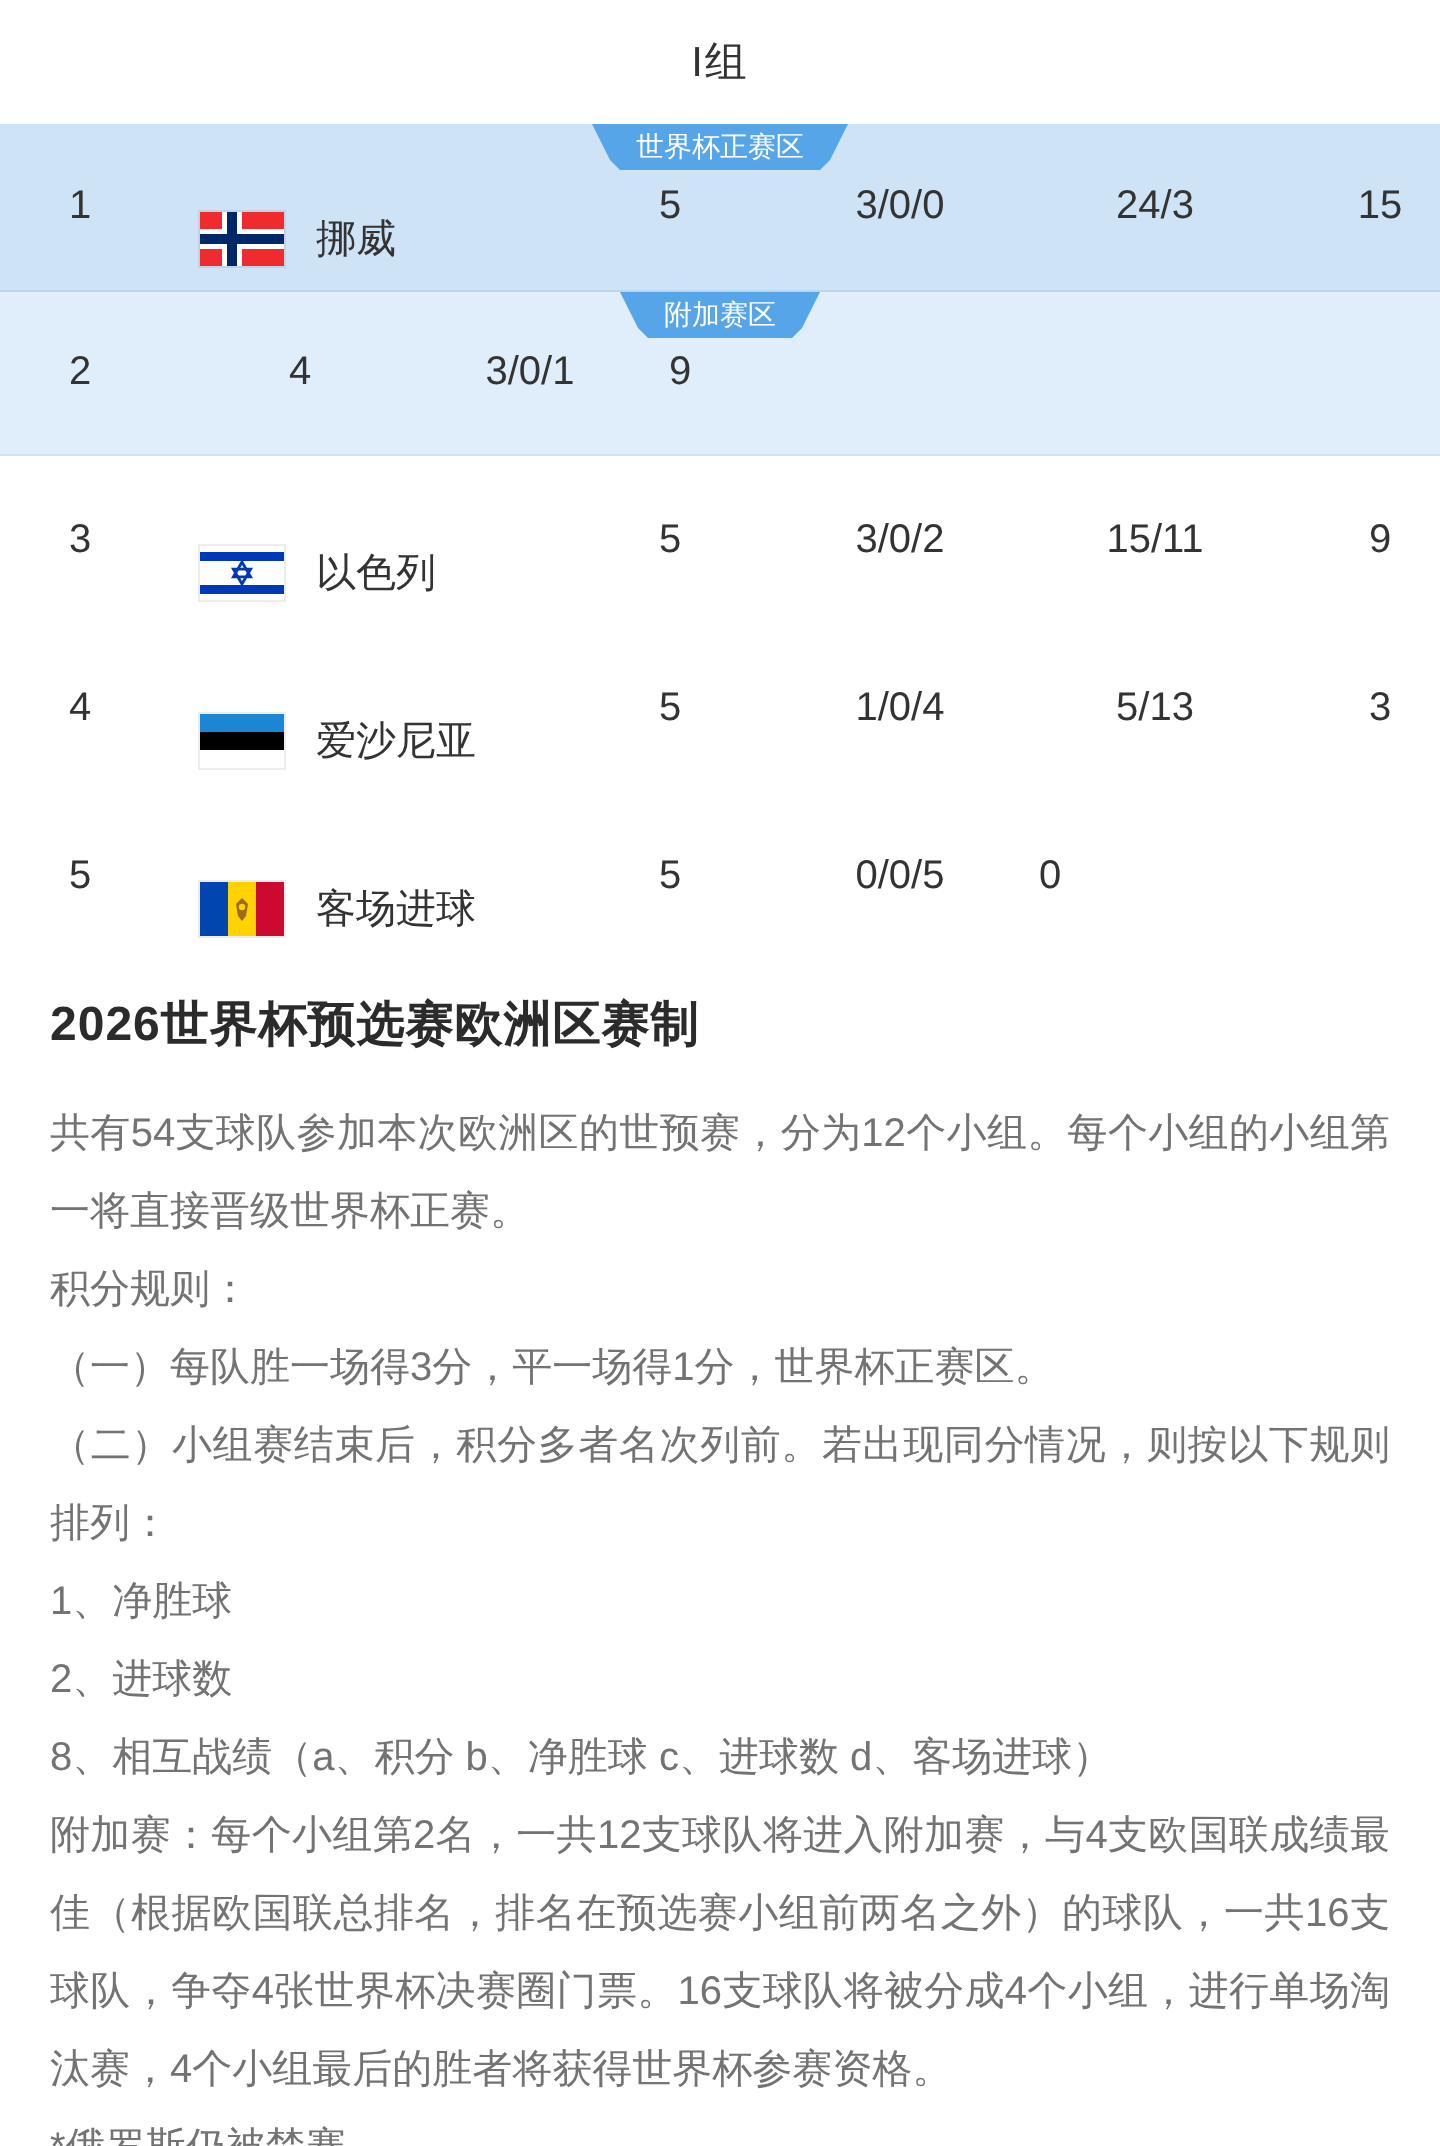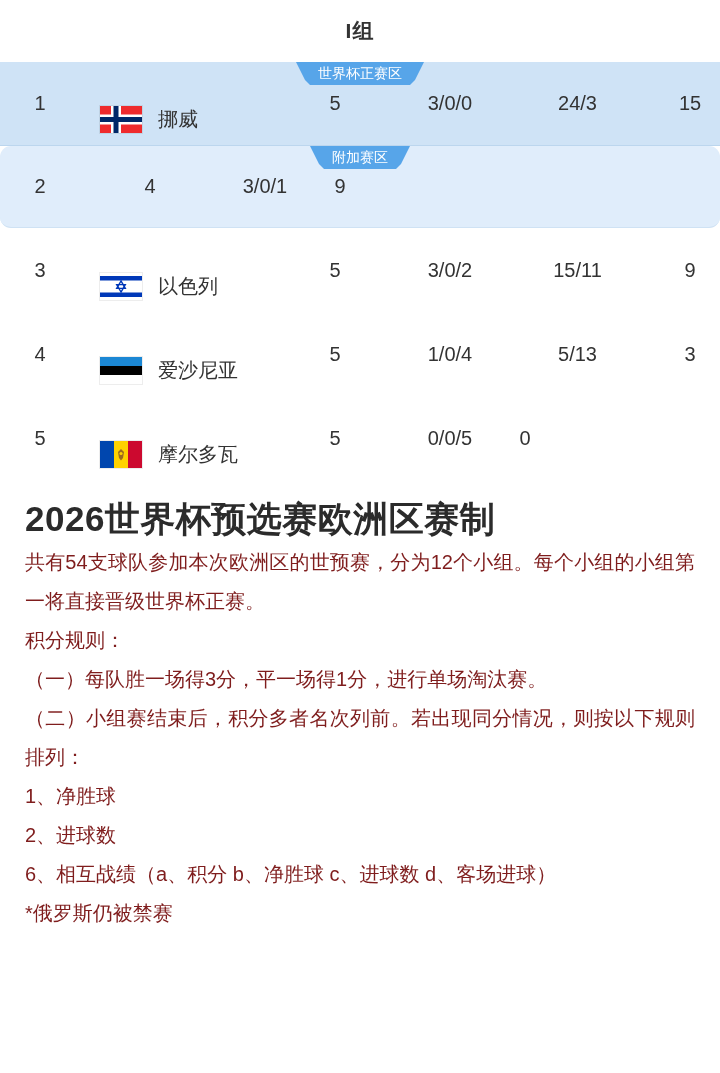--- a/index.html
+++ b/index.html
@@ -4,29 +4,29 @@
 <style>
   * { margin:0; padding:0; box-sizing:border-box; }
   html,body { background:#fff; }
   body {
     width:720px; height:1073px;
     font-family:"Liberation Sans","DejaVu Sans",sans-serif;
     color:#333; overflow:hidden; position:relative;
   }
   
   .group-title-bar { height:62px; display:flex; align-items:center; justify-content:center; }
-  .group-title { font-size:21px; font-weight:bold; color:#333; letter-spacing:1px; }
+  .group-title { font-size:21px; font-weight:normal; color:#333; letter-spacing:1px; }
 
   
   .standings { width:669px; }
   .srow { position:relative; display:flex; align-items:center; width:720px; }
   .srow.h84 { height:84px; }
   .srow.h82 { height:82px; }
   .srow.bg1 { background:#cfe3f6; border-bottom:1px solid #bcd6ee; }
-  .srow.bg2 { background:#e0edfb; border-bottom:1px solid #cfe2f4;border-radius:11px; }
+  .srow.bg2 { background:#e0edfb; border-bottom:1px solid #cfe2f4; }
   .col-rank   { width:80px; text-align:center; font-size:20px; color:#333; flex:none; }
   .col-team   { width:185px; display:flex; flex:none;margin-top:32px; }
   .col-played { width:140px; text-align:center; font-size:20px; flex:none; }
   .col-record { width:90px;  text-align:center; font-size:20px; flex:none; }
   .col-goals  { width:165px; text-align:center; font-size:20px; flex:none; }
   .col-points { width:60px;  text-align:center; font-size:20px; flex:none; }
   .flag { width:42px; height:27px; flex:none; margin-left:20px; box-shadow:0 0 0 1px rgba(0,0,0,0.07); }
   .flag svg { display:block; width:42px; height:27px; }
   .team-name { margin-left:16px; font-size:20px; color:#333; }
 
@@ -34,22 +34,22 @@
     position:absolute; top:0; left:50%; transform:translateX(-50%);
     height:23px; background:#57a5e9; color:#fff; font-size:14px;
     display:flex; align-items:center; justify-content:center;
     padding:0 22px; white-space:nowrap;
     clip-path:polygon(0 0, 100% 0, calc(100% - 9px) calc(100% - 5px),
                       calc(100% - 14px) 100%, 14px 100%, 9px calc(100% - 5px));
   }
 
   
   .article { padding:16px 25px 0 25px; }
-  .article-heading { font-size:35px; font-weight:bold; color:#2b2b2b; letter-spacing:0.5px; }
-  .article p { font-size:20px; line-height:39px; color:#7f1d1d; text-align:justify; }
+  .article-heading { font-size:24px; font-weight:bold; color:#2b2b2b; margin-bottom:20px; letter-spacing:0.5px; }
+  .article p { font-size:20px; line-height:39px; color:#737373; text-align:justify; }
 </style>
 </head>
 <body>
 
 <div class="group-title-bar">
   <div class="group-title">I组</div>
 </div>
 
 <div class="standings">
 
@@ -125,31 +125,32 @@
     <div class="col-team">
       <span class="flag">
         <svg viewBox="0 0 42 27">
           <rect width="14" height="27" fill="#0046AE"></rect>
           <rect x="14" width="14" height="27" fill="#FFD200"></rect>
           <rect x="28" width="14" height="27" fill="#CC092F"></rect>
           <path d="M21 8 L24 11 L23 17 L21 19.5 L19 17 L18 11 Z" fill="#9C6B1E"></path>
           <circle cx="21" cy="12.5" r="1.6" fill="#FFD200"></circle>
         </svg>
       </span>
-      <span class="team-name">摩尔多瓦</span>
+      <span class="team-name">客场进球</span>
     </div>
     <div class="col-played">5</div>
     <div class="col-record">0/0/5</div>
     <div class="col-points">0</div>
   </div>
 </div>
 
 <div class="article">
   <h1 class="article-heading">2026世界杯预选赛欧洲区赛制</h1>
   <p>共有54支球队参加本次欧洲区的世预赛，分为12个小组。每个小组的小组第一将直接晋级世界杯正赛。</p>
   <p>积分规则：</p>
-  <p>（一）每队胜一场得3分，平一场得1分，进行单场淘汰赛。</p>
+  <p>（一）每队胜一场得3分，平一场得1分，世界杯正赛区。</p>
   <p>（二）小组赛结束后，积分多者名次列前。若出现同分情况，则按以下规则排列：</p>
   <p>1、净胜球</p>
   <p>2、进球数</p>
-  <p>6、相互战绩（a、积分 b、净胜球 c、进球数 d、客场进球）</p>
+  <p>8、相互战绩（a、积分 b、净胜球 c、进球数 d、客场进球）</p>
+  <p>附加赛：每个小组第2名，一共12支球队将进入附加赛，与4支欧国联成绩最佳（根据欧国联总排名，排名在预选赛小组前两名之外）的球队，一共16支球队，争夺4张世界杯决赛圈门票。16支球队将被分成4个小组，进行单场淘汰赛，4个小组最后的胜者将获得世界杯参赛资格。</p>
   <p>*俄罗斯仍被禁赛</p>
 </div>
 
 </body></html>

